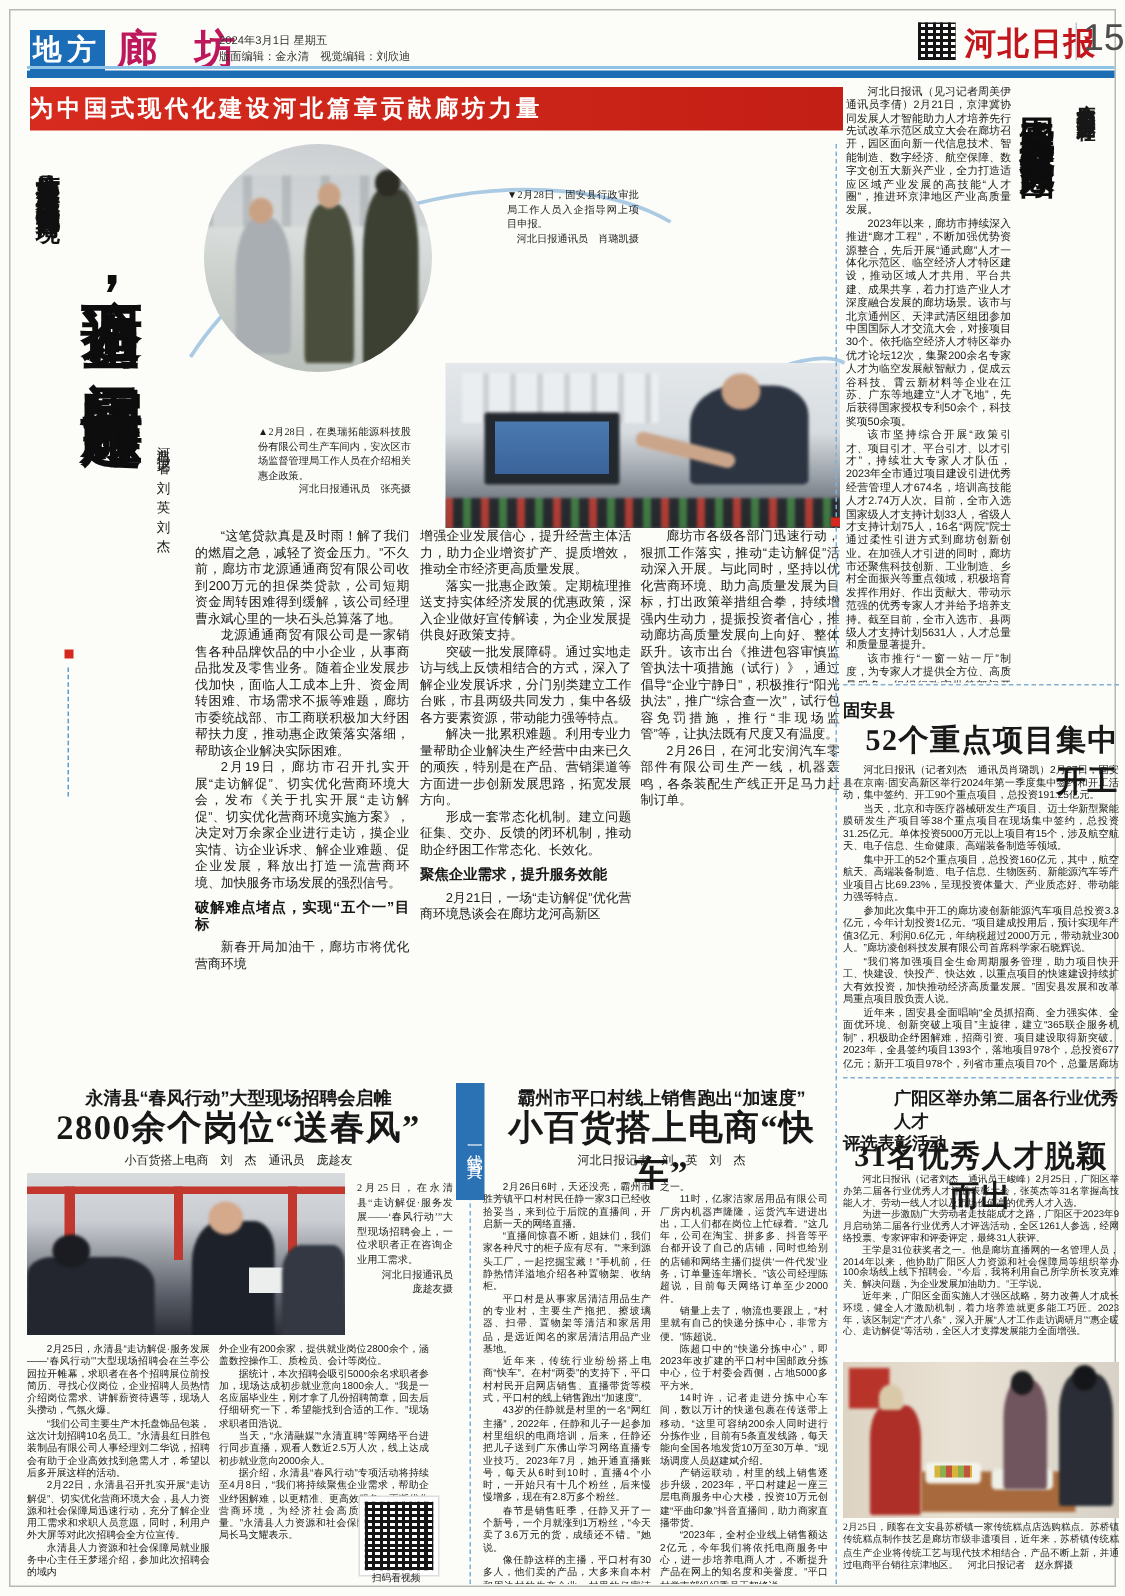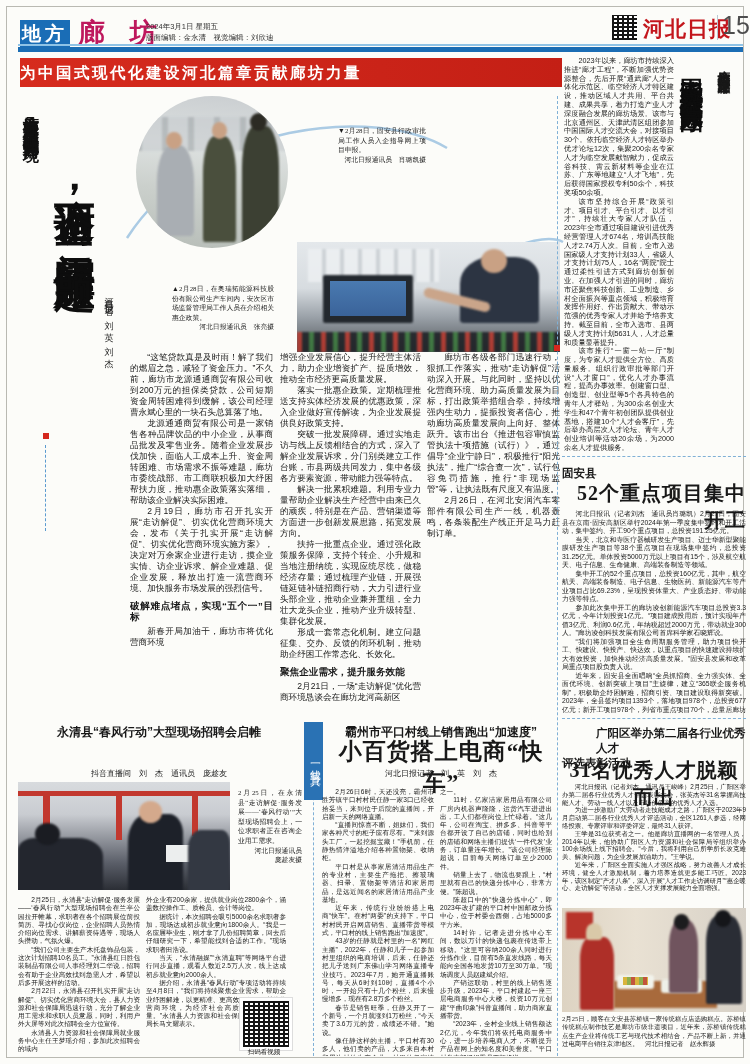--- a/index.html
+++ b/index.html
@@ -157,33 +157,33 @@
       <p class="para">龙源通通商贸有限公司是一家销售各种品牌饮品的中小企业，从事商品批发及零售业务。随着企业发展步伐加快，面临人工成本上升、资金周转困难、市场需求不振等难题，廊坊市委统战部、市工商联积极加大纾困帮扶力度，推动惠企政策落实落细，帮助该企业解决实际困难。</p>
       <p class="para">2月19日，廊坊市召开扎实开展“走访解促”、切实优化营商环境大会，发布《关于扎实开展“走访解促”、切实优化营商环境实施方案》，决定对万余家企业进行走访，摸企业实情、访企业诉求、解企业难题、促企业发展，释放出打造一流营商环境、加快服务市场发展的强烈信号。</p>
       <div class="subhead">破解难点堵点，实现“五个一”目标</div>
       <p class="para">新春开局加油干，廊坊市将优化营商环境</p>
     </div>
   <div class="colbox lead-col col2">
       <p class="para cont">增强企业发展信心，提升经营主体活力，助力企业增资扩产、提质增效，推动全市经济更高质量发展。</p>
       <p class="para">落实一批惠企政策。定期梳理推送支持实体经济发展的优惠政策，深入企业做好宣传解读，为企业发展提供良好政策支持。</p>
       <p class="para">突破一批发展障碍。通过实地走访与线上反馈相结合的方式，深入了解企业发展诉求，分门别类建立工作台账，市县两级共同发力，集中各级各方要素资源，带动能力强等特点。</p>
       <p class="para">解决一批累积难题。利用专业力量帮助企业解决生产经营中由来已久的顽疾，特别是在产品、营销渠道等方面进一步创新发展思路，拓宽发展方向。</p>
-      <p class="para">扶持一批重点企业。通过强化政策服务保障，支持个转企、小升规和当地注册纳统，实现应统尽统，做稳经济存量；通过梳理产业链，开展强链延链补链招商行动，大力引进行业头部企业，推动企业兼并重组，全力壮大龙头企业，推动产业升级转型、集群化发展。</p>
       <p class="para">形成一套常态化机制。建立问题征集、交办、反馈的闭环机制，推动助企纾困工作常态化、长效化。</p>
       <div class="subhead">聚焦企业需求，提升服务效能</div>
       <p class="para">2月21日，一场“走访解促”优化营商环境恳谈会在廊坊龙河高新区</p>
     </div>
   <div class="colbox lead-col col3">
       <p class="para">廊坊市各级各部门迅速行动，狠抓工作落实，推动“走访解促”活动深入开展。与此同时，坚持以优化营商环境、助力高质量发展为目标，打出政策举措组合拳，持续增强内生动力，提振投资者信心，推动廊坊高质量发展向上向好、整体跃升。该市出台《推进包容审慎监管执法十项措施（试行）》，通过倡导“企业宁静日”，积极推行“阳光执法”，推广“综合查一次”，试行包容免罚措施，推行“非现场监管”等，让执法既有尺度又有温度。</p>
       <p class="para">2月26日，在河北安润汽车零部件有限公司生产一线，机器轰鸣，各条装配生产线正开足马力赶制订单。</p>
     </div>
 
   <div class="abs dash-main"></div>
   <div class="abs dot-main"></div>
   <div class="colbox talent-body">
+      <p class="para">河北日报讯（见习记者周美伊　通讯员李倩）2月21日，京津冀协同发展人才智能助力人才培养先行先试改革示范区成立大会在廊坊召开，园区面向新一代信息技术、智能制造、数字经济、航空保障、数字文创五大新兴产业，全力打造适应区域产业发展的高技能“人才圈”，推进环京津地区产业高质量发展。</p>
       <p class="para">2023年以来，廊坊市持续深入推进“廊才工程”，不断加强优势资源整合，先后开展“通武廊”人才一体化示范区、临空经济人才特区建设，推动区域人才共用、平台共建、成果共享，着力打造产业人才深度融合发展的廊坊场景。该市与北京通州区、天津武清区组团参加中国国际人才交流大会，对接项目30个。依托临空经济人才特区举办优才论坛12次，集聚200余名专家人才为临空发展献智献力，促成云谷科技、霄云新材料等企业在江苏、广东等地建立“人才飞地”，先后获得国家授权专利50余个，科技奖项50余项。</p>
       <p class="para">该市坚持综合开展“政策引才、项目引才、平台引才、以才引才”，持续壮大专家人才队伍，2023年全市通过项目建设引进优秀经营管理人才674名，培训高技能人才2.74万人次。目前，全市入选国家级人才支持计划33人，省级人才支持计划75人，16名“两院”院士通过柔性引进方式到廊坊创新创业。在加强人才引进的同时，廊坊市还聚焦科技创新、工业制造、乡村全面振兴等重点领域，积极培育发挥作用好、作出贡献大、带动示范强的优秀专家人才并给予培养支持。截至目前，全市入选市、县两级人才支持计划5631人，人才总量和质量显著提升。</p>
       <p class="para">该市推行“一窗一站一厅”制度，为专家人才提供全方位、高质量服务。组织行政审批等部门开设“人才窗口”，优化人才办事流程，提高办事效率。创建窗口型、创造型、创业型等5个各具特色的青年人才驿站，为300余名创业大学生和47个青年初创团队提供创业基地，搭建10个“人才会客厅”，先后举办高层次人才论坛、青年人才创业培训等活动20余场，为2000余名人才提供服务。</p>
     </div>
   <div class="abs v talent-headline serif">围绕五大新兴产业打造高技能『人才圈』</div>
   <div class="abs v talent-kicker">廊坊市持续深入推进『廊才工程』</div>
 
   <div class="abs hsep sep1"></div>
   <div class="abs guan-kicker">固安县</div>
   <div class="abs guan-headline serif">52个重点项目集中开工</div>
@@ -220,21 +220,22 @@
     <div class="blob" style="left:58%;top:12%;width:16%;height:70%;background:#70545e;border-radius:35% 35% 5% 5%;"></div>
     <div class="blob" style="left:78%;top:8%;width:20%;height:84%;background:#2a2d35;border-radius:30% 30% 4% 4%;"></div>
     <div class="blob" style="left:61%;top:6%;width:8%;height:15%;background:#1c1c1e;border-radius:50%;"></div>
     <div class="blob" style="left:83%;top:2%;width:9%;height:16%;background:#15161a;border-radius:50%;"></div>
   </div>
   <div class="abs cap gy-cap">
     <span>2月25日，顾客在文安县苏桥镇一家传统糕点店选购糕点。苏桥镇传统糕点制作技艺是廊坊市级非遗项目，近年来，苏桥镇传统糕点生产企业将传统工艺与现代技术相结合，产品不断上新，并通过电商平台销往京津地区。</span><span>　河北日报记者　赵永辉摄</span>
   </div>
 
   <div class="abs yq-kicker">永清县“春风行动”大型现场招聘会启帷</div>
-  <div class="abs yq-byline">抖音直播间　刘　杰　通讯员　庞趁友</div>
+  <div class="abs yq-headline serif">2800余个岗位“送春风”</div>
+  <div class="abs yq-byline">小百货搭上电商　刘　杰　通讯员　庞趁友</div>
 
   <div class="ph yq-photo">
     <div class="blob" style="left:0;top:8%;width:100%;height:5%;background:#c2382e;filter:none;"></div>
     <div class="blob" style="left:12%;top:8%;width:3%;height:50%;background:#c2382e;filter:none;"></div>
     <div class="blob" style="left:46%;top:8%;width:3%;height:46%;background:#c2382e;filter:none;"></div>
     <div class="blob" style="left:82%;top:8%;width:3%;height:42%;background:#c2382e;filter:none;"></div>
     <div class="blob" style="left:0;top:52%;width:40%;height:55%;background:#23262e;border-radius:20% 30% 0 0;"></div>
     <div class="blob" style="left:8%;top:38%;width:12%;height:20%;background:#1a1c22;border-radius:50%;"></div>
     <div class="blob" style="left:52%;top:30%;width:26%;height:72%;background:#1d2129;border-radius:35% 25% 0 0;"></div>
     <div class="blob" style="left:57%;top:18%;width:11%;height:20%;background:#d4a98c;border-radius:50%;"></div>

